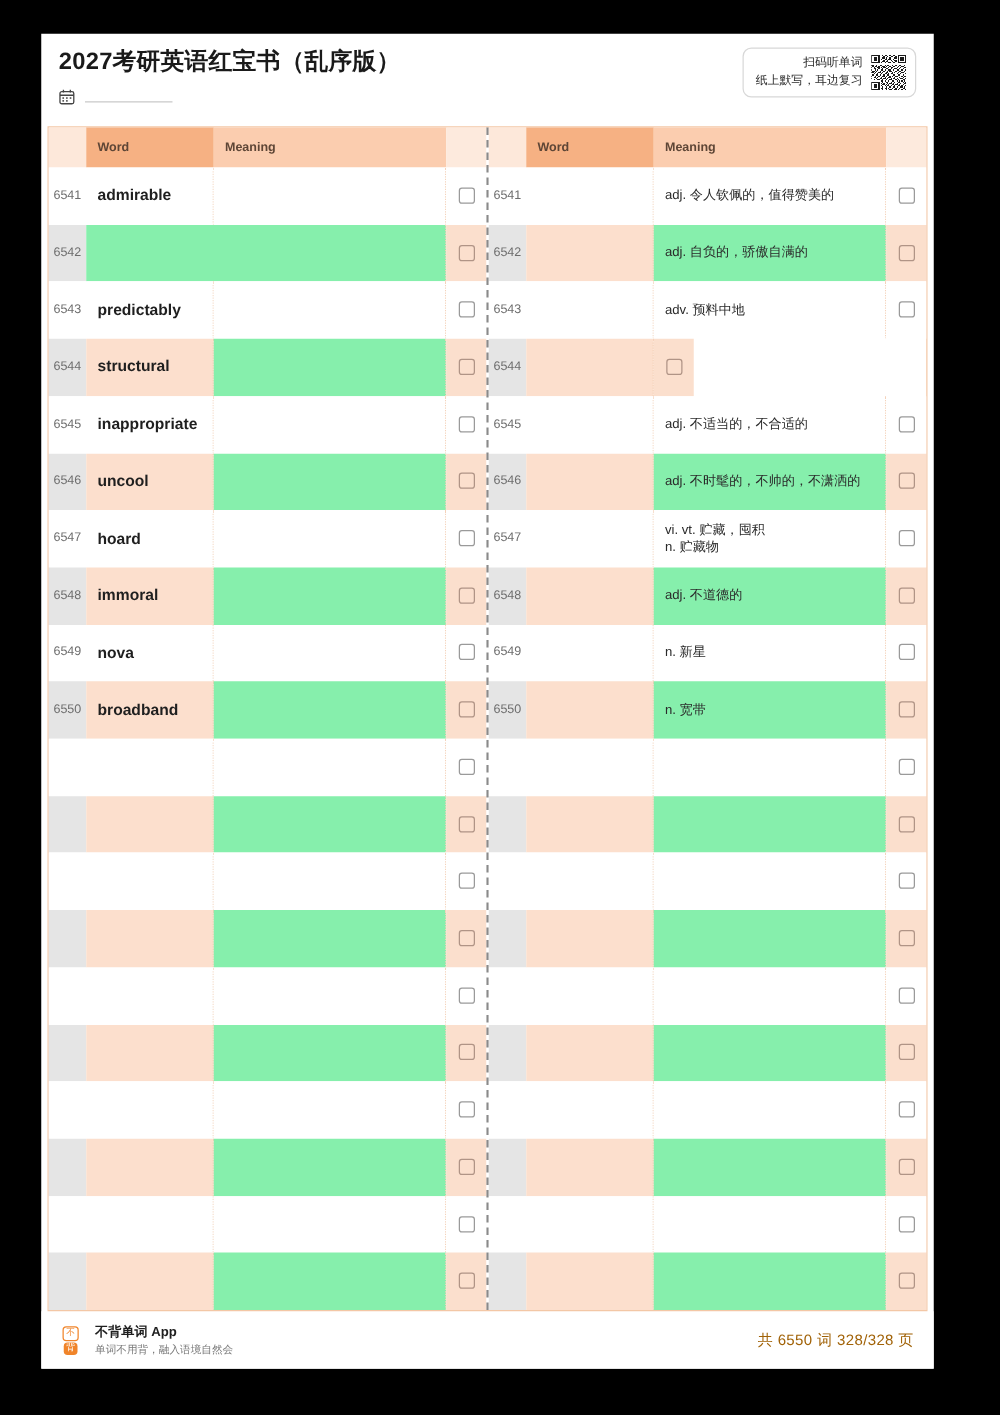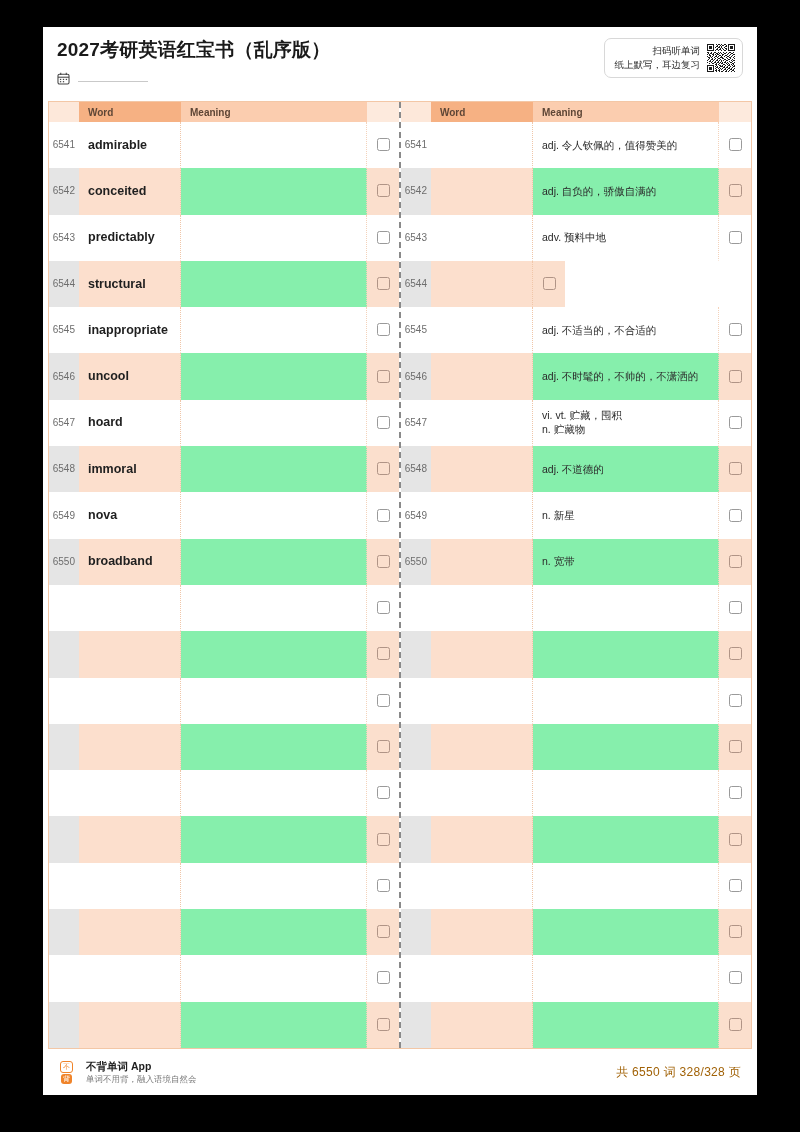--- a/index.html
+++ b/index.html
@@ -2,21 +2,21 @@
 <html><head>
 <meta charset="utf-8">
 <style>
   html,body{margin:0;padding:0;}
   body{
     width:800px;height:1132px;background:#000;
     font-family:"Liberation Sans","DejaVu Sans",sans-serif;
     overflow:hidden;
   }
   .page{
-    position:absolute;left:43px;top:27px;width:714px;height:1068px;
+    position:absolute;left:33px;top:27px;width:714px;height:1068px;
     background:#ffffff;
     display:flex;flex-direction:column;
     overflow:hidden;
   }
 
   
   .header{
     position:relative;padding:10px 14px 0 14px;height:74px;box-sizing:border-box;
     flex:0 0 auto;
   }
@@ -52,21 +52,21 @@
   .col{
     flex:1 1 50%;display:flex;flex-direction:column;min-width:0;position:relative;
   }
   .col.left{border-right:0;}
   .divider{
     width:0;border-left:2px dashed #8a8a8a;
     margin:0;flex:0 0 auto;
   }
 
   
-  .thead{display:flex;height:20px;flex:0 0 auto;justify-content:space-between;}
+  .thead{display:flex;height:32px;flex:0 0 auto;justify-content:space-between;}
   .th{
     display:flex;align-items:center;
     font-size:10px;font-weight:bold;color:#5e4636;
     box-sizing:border-box;
   }
   .th-num{flex:0 0 30px;background:#fde8da;}
   .th-word{flex:0 0 102px;background:#f6b183;padding-left:9px;}
   .th-mean{flex:1 1 auto;background:#fbcdaf;padding-left:9px;}
   .th-chk{flex:0 0 32px;background:#fdeadd;}
 
@@ -402,21 +402,20 @@
           <div class="tr odd">
             <div class="cell cell-num">6541</div>
             <div class="cell cell-word">admirable</div>
             <div class="cell cell-mean"></div>
             <div class="cell cell-chk">
               <span class="chk"></span>
             </div>
           </div>
           <div class="tr even">
             <div class="cell cell-num">6542</div>
-            <div class="cell cell-word">conceited</div>
             <div class="cell cell-mean"></div>
             <div class="cell cell-chk">
               <span class="chk"></span>
             </div>
           </div>
           <div class="tr odd">
             <div class="cell cell-num">6543</div>
             <div class="cell cell-word">predictably</div>
             <div class="cell cell-mean"></div>
             <div class="cell cell-chk">

